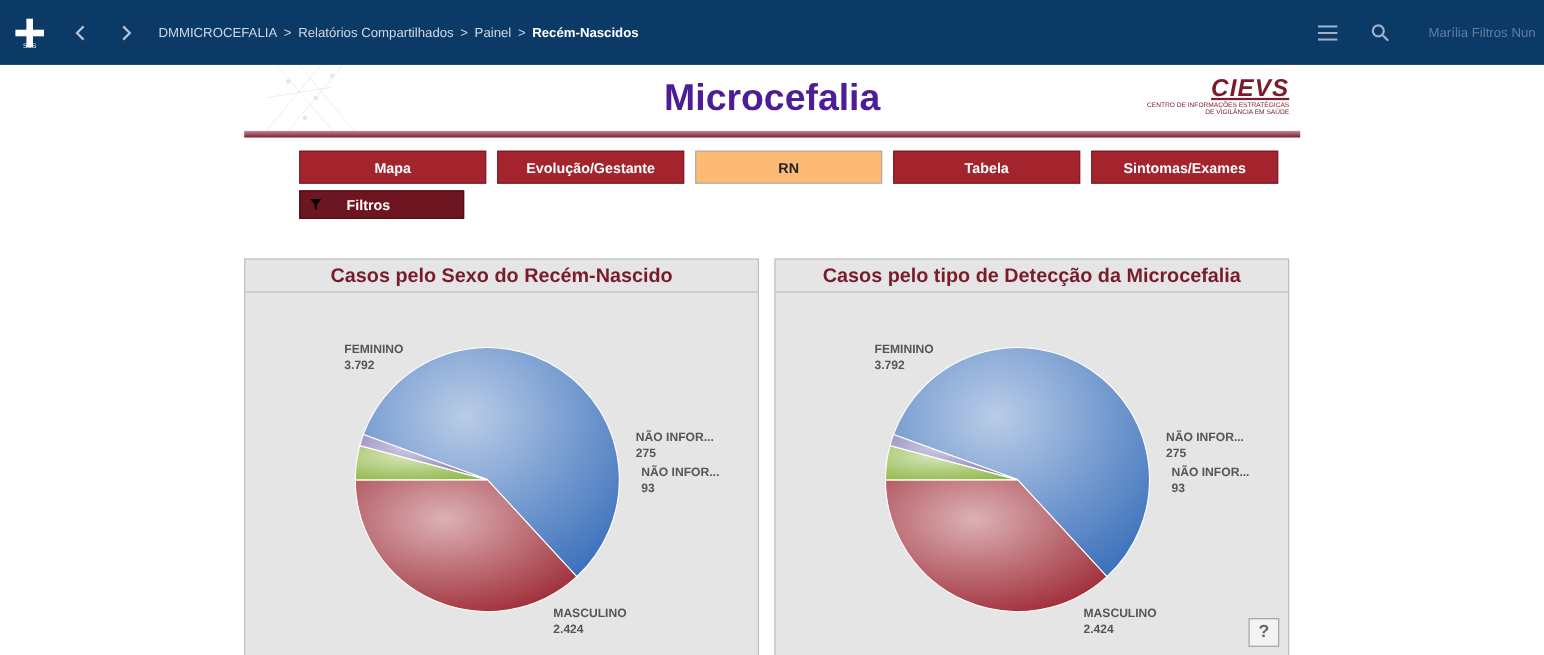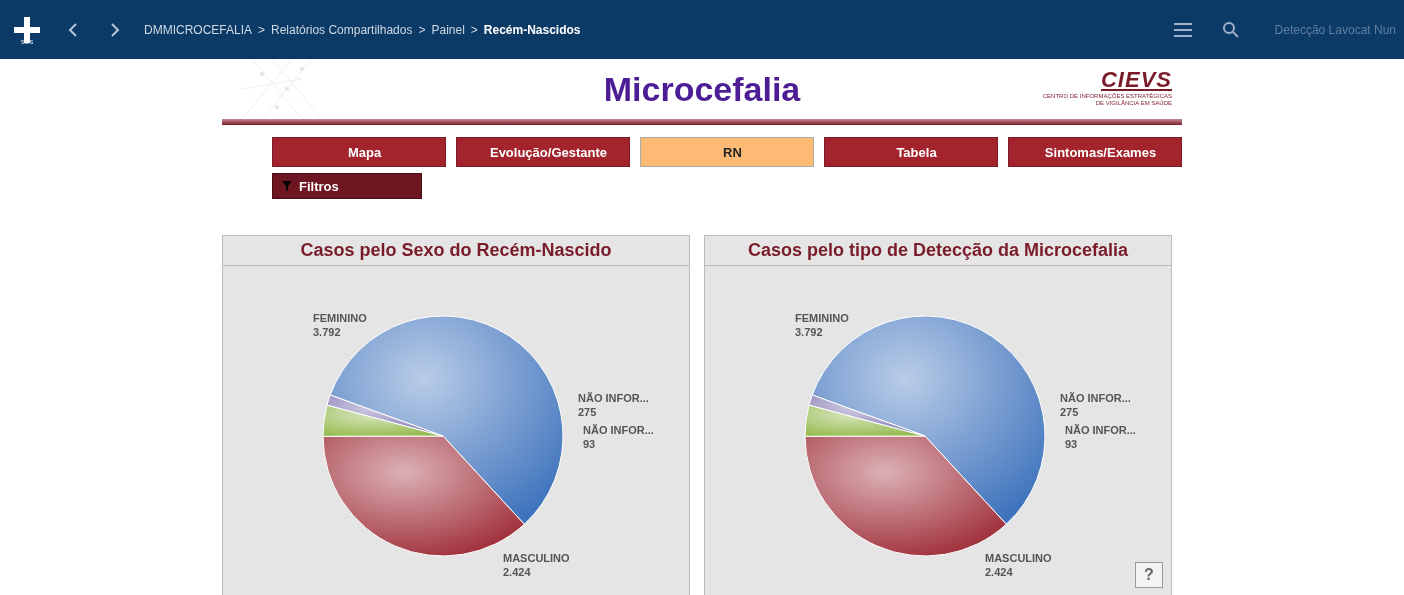--- a/index.html
+++ b/index.html
@@ -17,23 +17,23 @@
   .page{width:960px;margin:0 auto;}
   .banner{position:relative;height:60px;display:flex;align-items:center;justify-content:center;}
   .banner-title{font-size:34px;font-weight:bold;color:#4c1d95;}
   .cievs{position:absolute;right:10px;top:8px;text-align:right;}
   .cievs .big{font-size:22px;font-weight:bold;color:#7a1b2a;font-style:italic;letter-spacing:1px;text-decoration:underline;}
   .cievs .small{font-size:6px;color:#7a1b2a;line-height:1.1;}
   .banner-deco{position:absolute;left:20px;top:0;width:120px;height:60px;opacity:0.25;}
   .banner-rule{height:6px;background:linear-gradient(to bottom,#c58a94,#7a1b2a);margin:0 0 12px 0;}
 
   .tabrow{display:flex;gap:10px;margin-left:50px;}
-  .tab{background:#a3242d;color:#fff;font-weight:bold;font-size:13px;height:28px;width:168px;display:flex;align-items:center;justify-content:center;border:1px solid #7a1b2a;cursor:pointer;padding-left:11px;}
+  .tab{background:#a3242d;color:#fff;font-weight:bold;font-size:13px;height:28px;width:168px;display:flex;align-items:center;justify-content:center;border:1px solid #7a1b2a;cursor:pointer;}
   .tab.active{background:#fdba74;color:#222;border:1px solid #aaa;}
-  .filters{background:#6d1520;color:#fff;font-weight:bold;font-size:13px;height:24px;width:140px;margin:6px 0 0 50px;display:flex;align-items:center;padding-left:8px;cursor:pointer;border:1px solid #4a0d14;gap:6px;}
+  .filters{background:#6d1520;color:#fff;font-weight:bold;font-size:13px;height:24px;width:140px;margin:6px 0 0 50px;display:flex;align-items:center;padding-left:8px;cursor:pointer;border:1px solid #4a0d14;gap:22px;}
   .filters svg{flex:0 0 auto;}
 
   .charts{display:flex;gap:14px;margin-top:36px;}
   .card{border:1px solid #bbb;background:#e5e5e5;width:466px;height:360px;display:flex;flex-direction:column;position:relative;}
   .card-title{text-align:center;font-weight:bold;font-size:18px;color:#7a1b2a;border-bottom:1px solid #bbb;padding:4px 0;}
   .pie-holder{flex:1;position:relative;}
   .pie-lbl{position:absolute;font-size:11px;font-weight:bold;color:#555;line-height:1.25;white-space:nowrap;}
   .helpbtn{position:absolute;right:8px;bottom:8px;width:26px;height:24px;border:1px solid #999;background:#f3f3f3;display:flex;align-items:center;justify-content:center;font-weight:bold;color:#666;cursor:pointer;}
 
   .nextcard{border:1px solid #bbb;background:#fff;height:6px;margin-top:12px;width:946px;}
@@ -73,21 +73,21 @@
       <svg width="18" height="14" viewBox="0 0 18 14">
           <path d="M0 1h18M0 7h18M0 13h18" stroke="#9fb2c9" stroke-width="2"></path>
         </svg>
     </div>
     <div class="iconbtn">
       <svg width="18" height="18" viewBox="0 0 18 18">
           <circle cx="7" cy="7" r="5" stroke="#9fb2c9" stroke-width="2" fill="none"></circle>
           <path d="M11 11l5 5" stroke="#9fb2c9" stroke-width="2"></path>
         </svg>
     </div>
-    <div class="user">Detecção Lavocat Nun</div>
+    <div class="user">Marília Filtros Nun</div>
   </div>
 </div>
 
 <div class="page">
   <div class="banner">
     <svg class="banner-deco" viewBox="0 0 120 60">
       <g stroke="#999" stroke-width="0.6" fill="none">
         <path d="M10 0 L60 60"></path>
           <path d="M30 0 L80 60"></path>
           <path d="M50 0 L0 60"></path>

